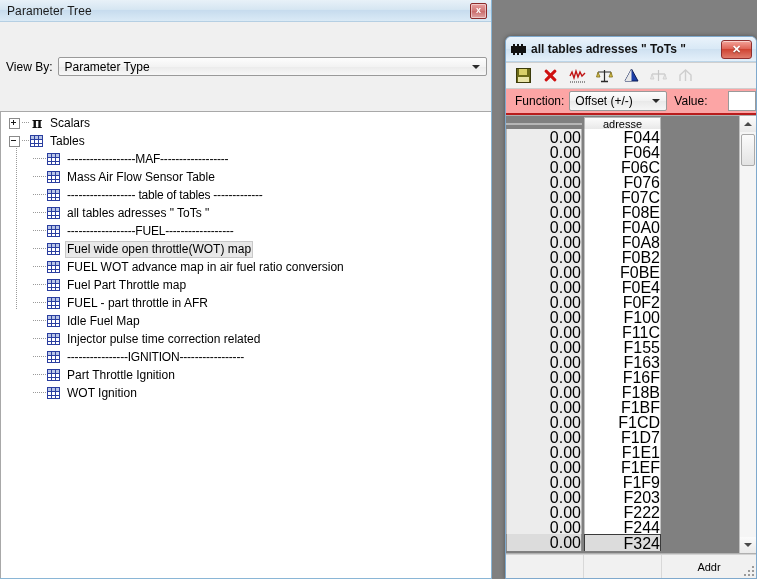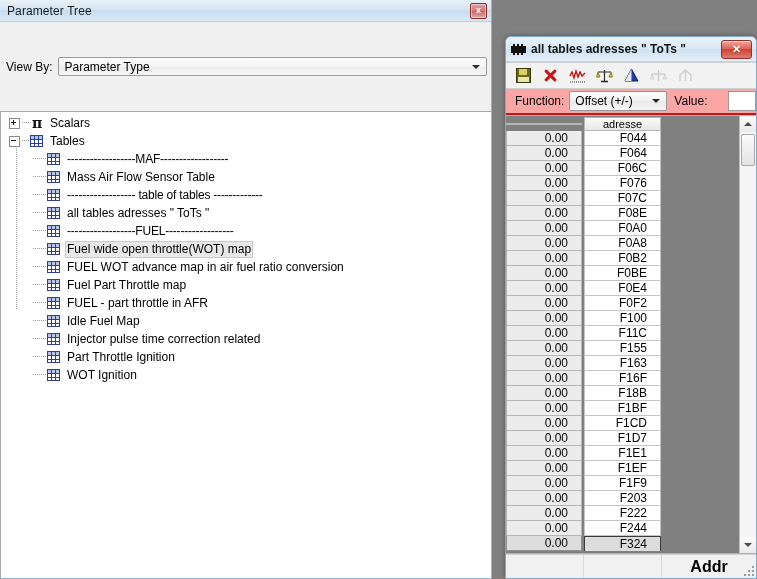--- a/index.html
+++ b/index.html
@@ -407,25 +407,25 @@
   }
   .grid-row {
     display: flex;
     height: 15px;
     flex: none;
     align-items: center;
   }
   .grid-row.header { height: 15px; }
   .cell {
     box-sizing: border-box;
-    font-size: 12px;
+    font-size: 16px;
     display: flex;
     align-items: center;
     justify-content: flex-end;
-    padding-right: 13px;
+    padding-right: 0;
     overflow: hidden;
     white-space: nowrap;
   }
   .cell.c-val {
     width: 76px;
     flex: none;
     background: #ececec;
     border: 1px solid #b6b6b6;
     border-top: none;
     margin-right: 2px;
@@ -510,24 +510,23 @@
     display: flex;
     align-items: center;
     box-sizing: border-box;
     position: relative;
   }
   .status-sec {
     height: 100%;
     display: flex;
     align-items: center;
     border-right: 1px solid #d8d8d8;
-    font-size: 16px;
+    font-size: 11px;
     box-sizing: border-box;
     padding: 12px 6px;
-    font-weight: bold;
   }
   .status-sec.s1 { width: 78px; }
   .status-sec.s2 { width: 78px; }
   .status-sec.s3 { flex: 1; justify-content: center; border-right: none; }
   #resize-grip {
     position: absolute;
     right: 2px; bottom: 2px;
     width: 12px; height: 12px;
     cursor: nwse-resize;
   }
@@ -691,20 +690,31 @@
         <div class="tree-row level1">
           <span class="branch-tick"></span>
           <span class="icon-grid">
             <span class="hdr"></span>
             <i class="h1"></i>
             <i class="h2"></i>
             <i class="v1"></i>
             <i class="v2"></i>
           </span>
           <span class="tree-label">Injector pulse time correction related</span>
+        </div>
+        <div class="tree-row level1">
+          <span class="branch-tick"></span>
+          <span class="icon-grid">
+            <span class="hdr"></span>
+            <i class="h1"></i>
+            <i class="h2"></i>
+            <i class="v1"></i>
+            <i class="v2"></i>
+          </span>
+          <span class="tree-label sep">----------------IGNITION-----------------</span>
         </div>
         <div class="tree-row level1">
           <span class="branch-tick"></span>
           <span class="icon-grid">
             <span class="hdr"></span>
             <i class="h1"></i>
             <i class="h2"></i>
             <i class="v1"></i>
             <i class="v2"></i>
           </span>

